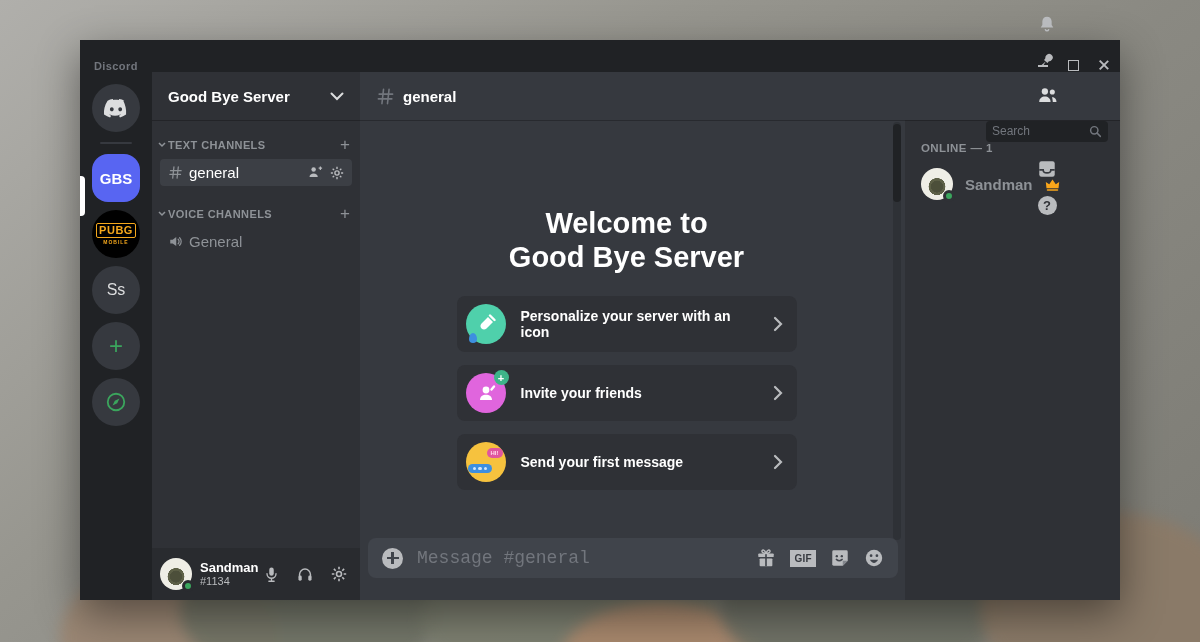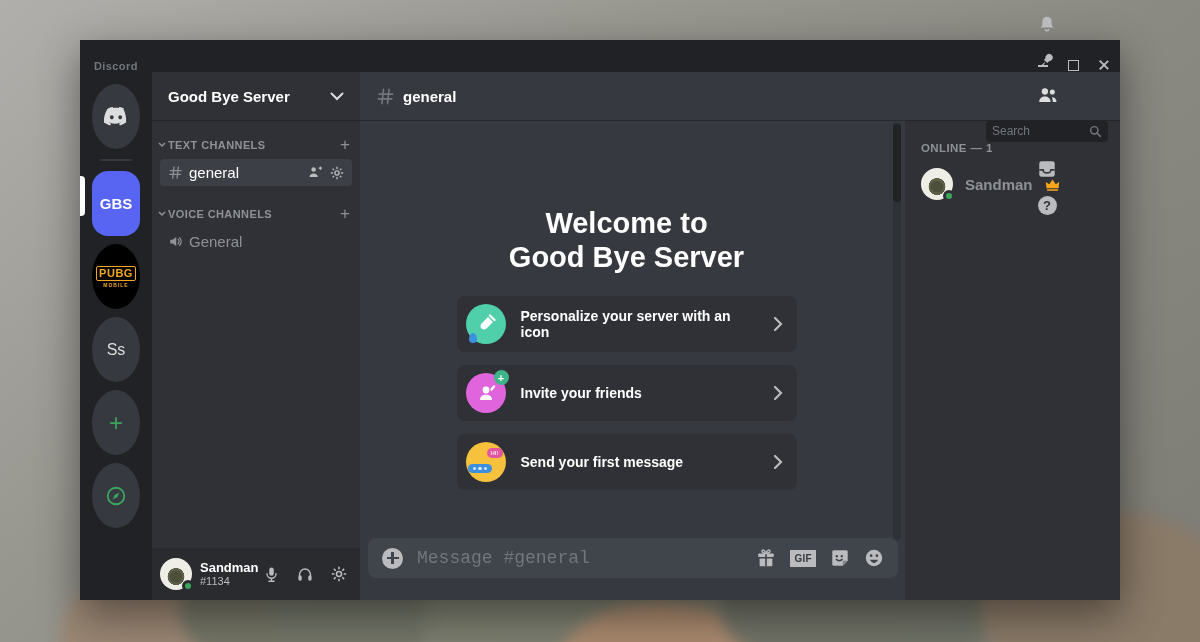--- a/index.html
+++ b/index.html
@@ -29,21 +29,21 @@
   .wc-max::after { content:""; position:absolute; left:2px; top:2px; width:9px; height:9px; border:1.5px solid #b9bbbe; }
   .wc-close::before,.wc-close::after { content:""; position:absolute; left:6.5px; top:1px; width:1.6px; height:12px; background:#b9bbbe; }
   .wc-close::before { transform:rotate(45deg); } .wc-close::after { transform:rotate(-45deg); }
 
   .app-body { flex:1; display:flex; min-height:0; }
 
   
   .rail { width:72px; background:#202225; display:flex; flex-direction:column; align-items:center;
           padding-top:12px; gap:8px; position:relative; flex:0 0 auto; }
   .rail-pill { position:absolute; left:0; top:104px; width:5px; height:40px; background:#fff; border-radius:0 4px 4px 0; }
-  .rail-item { width:48px; height:65px; border-radius:50%; background:#36393f; display:flex;
+  .rail-item { width:48px; height:48px; border-radius:50%; background:#36393f; display:flex;
                align-items:center; justify-content:center; cursor:pointer; flex:0 0 auto; }
   .rail-home { background:#36393f; }
   .rail-sep { width:32px; height:2px; background:#36393f; border-radius:1px; margin:2px 0; }
   .rail-gbs { border-radius:16px; background:#5865f2; color:#fff; font-size:15px; font-weight:bold; }
   .rail-pubg { background:#000; flex-direction:column; gap:0; }
   .pubg-main { color:#f5a81c; font-size:11px; font-weight:bold; border:1.5px solid #f5a81c;
                padding:0 2px; border-radius:2px; letter-spacing:.5px; line-height:13px; }
   .pubg-sub { color:#f5a81c; font-size:5px; font-weight:bold; letter-spacing:1px; margin-top:1px; }
   .rail-ss { color:#dcddde; font-size:16px; }
   .icon-plus-green { font-size:24px; color:#3ba55d; font-weight:400; line-height:1; }

